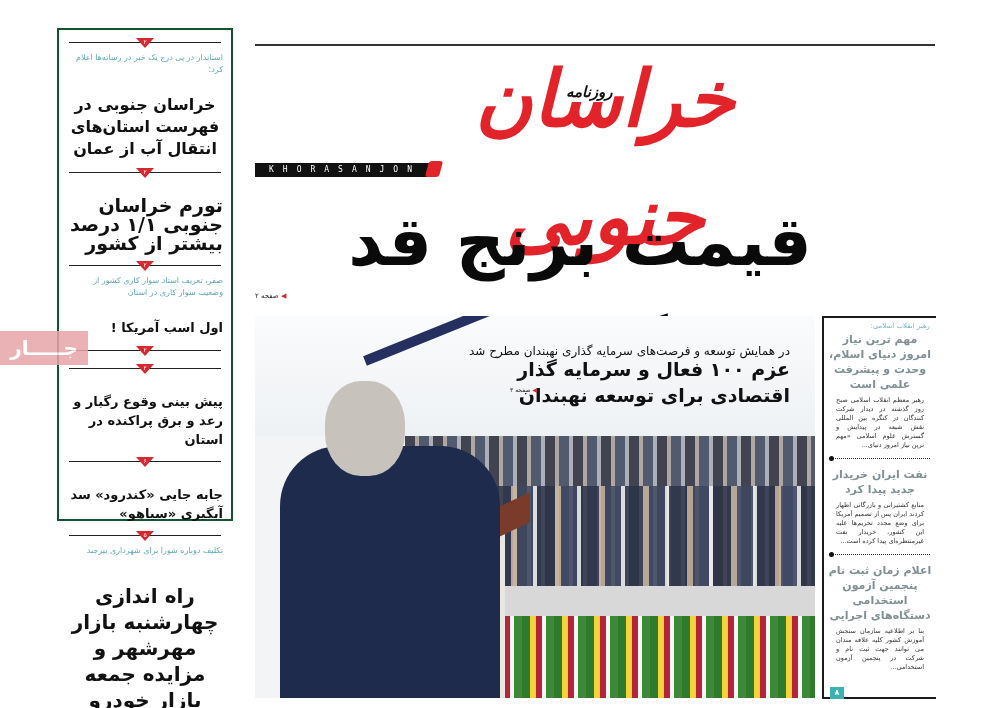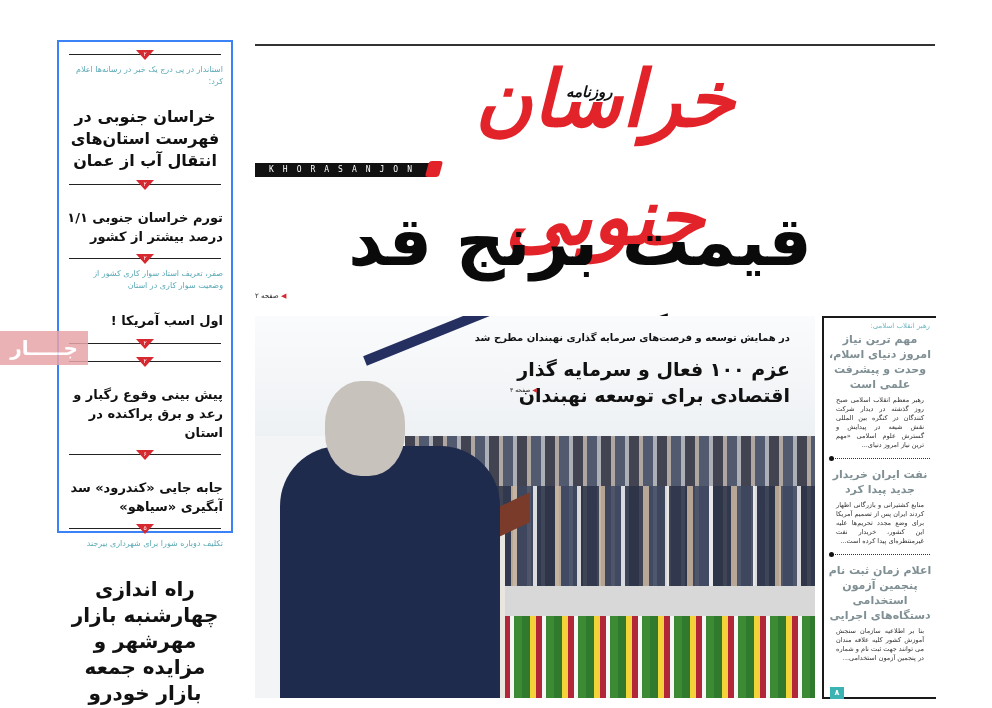--- a/index.html
+++ b/index.html
@@ -1,22 +1,22 @@
 <!DOCTYPE html>
 <html><head>
 <meta charset="utf-8">
 <style>
   html, body { margin:0; padding:0; }
   body { width:992px; height:708px; background:#ffffff; position:relative; overflow:hidden;
          font-family:"DejaVu Sans", sans-serif; }
   .rtl { direction:rtl; }
 
   
-  .left-col { position:absolute; left:57px; top:40px; width:176px; height:493px;
-              border:2px solid #3b82f6; background:#fff; box-sizing:border-box; }
+  .left-col { position:absolute; left:57px; top:28px; width:176px; height:493px;
+              border:2px solid #14532d; background:#fff; box-sizing:border-box; }
   .sep { position:relative; height:10px; margin:8px 10px 4px; }
   .sep::before { content:""; position:absolute; left:0; right:0; top:4px; height:1px; background:#222; }
   .sep .tri { position:absolute; left:50%; top:0; transform:translateX(-50%);
               width:0; height:0; border-left:9px solid transparent; border-right:9px solid transparent;
               border-top:10px solid #d7282f; }
   .sep .tri span { position:absolute; top:-10px; left:-4px; width:8px; text-align:center;
                    font-size:6px; color:#fff; }
   .kicker { color:#5aa9b5; font-size:8px; text-align:right; padding:0 8px; line-height:12px; }
   .lhead { font-weight:bold; color:#111; text-align:right; padding:0 8px; font-size:15px; line-height:21px;margin-top:18px; }
   .lhead.center { text-align:center; }
@@ -60,21 +60,21 @@
   .photo .flowers { position:absolute; left:235px; top:300px; right:0; height:82px;
                     background:repeating-linear-gradient(90deg,#2f7a2c 0 8px,#f4d33a 8px 14px,#b3263a 14px 20px,#f7f7f7 20px 24px,#3c8b34 24px 32px); }
   .photo .speaker-body { position:absolute; left:25px; top:130px; width:220px; height:260px;
                          background:#1f2b4d; border-radius:60px 60px 0 0; }
   .photo .speaker-head { position:absolute; left:70px; top:65px; width:80px; height:95px;
                          background:#c8c2bd; border-radius:45%; }
   .photo .podium { position:absolute; left:175px; top:215px; width:75px; height:170px; background:#e9e6e0; }
   .photo .podium-top { position:absolute; left:195px; top:195px; width:80px; height:30px; background:#7a3b2a; transform:skewY(-25deg); }
   .photo .camera-arm { position:absolute; left:110px; top:40px; width:160px; height:10px; background:#263060;
                        transform:rotate(-22deg); transform-origin:left; }
-  .photo .caption-kicker { position:absolute; right:25px; top:16px; font-size:10px; font-weight:bold; color:#111; direction:rtl; }
+  .photo .caption-kicker { position:absolute; right:25px; top:28px; font-size:12px; font-weight:normal; color:#111; direction:rtl; }
   .photo .caption-head { position:absolute; right:25px; top:40px; width:320px; text-align:right; direction:rtl;
                          font-size:19px; font-weight:bold; color:#111; line-height:26px; }
   .photo .caption-ref { position:absolute; left:255px; top:70px; font-size:6px; color:#111; }
   .photo .caption-ref .arr { color:#d7282f; }
 
   
   .right-col { position:absolute; left:822px; top:316px; width:114px; height:383px;
                border:2px solid #1a1a1a; border-right:none; box-sizing:border-box; background:#fff; overflow:hidden; }
   .rkicker { color:#6fb6c0; font-size:7px; text-align:right; padding:4px 6px 0; direction:rtl; }
   .rhead { color:#7f8f94; font-weight:bold; font-size:11px; text-align:center; line-height:15px; padding:2px 4px; direction:rtl; }
@@ -98,21 +98,21 @@
       </div>
     </div>
   <div class="kicker">استاندار در پی درج یک خبر در رسانه‌ها اعلام کرد:</div>
   <div class="lhead center" style="font-size:16px;line-height:22px;">خراسان جنوبی در فهرست استان‌های انتقال آب از عمان</div>
 
   <div class="sep">
       <div class="tri">
         <span>۲</span>
       </div>
     </div>
-  <div class="lhead" style="font-size:13px;line-height:19px;">تورم خراسان جنوبی ۱/۱ درصد بیشتر از کشور</div>
+  <div class="lhead" style="font-size:19px;line-height:19px;">تورم خراسان جنوبی ۱/۱ درصد بیشتر از کشور</div>
 
   <div class="sep">
       <div class="tri">
         <span>۲</span>
       </div>
     </div>
   <div class="kicker">صفر، تعریف استاد سوار کاری کشور از وضعیت سوار کاری در استان</div>
   <div class="lhead" style="font-size:13px;">اول اسب آمریکا !</div>
 
   <div class="sep">
@@ -182,15 +182,15 @@
 
 <div class="right-col">
   <div class="rkicker">رهبر انقلاب اسلامی:</div>
   <div class="rhead">مهم ترین نیاز امروز دنیای اسلام، وحدت و پیشرفت علمی است</div>
   <div class="rbody">رهبر معظم انقلاب اسلامی صبح روز گذشته در دیدار شرکت کنندگان در کنگره بین المللی نقش شیعه در پیدایش و گسترش علوم اسلامی «مهم ترین نیاز امروز دنیای...</div>
   <div class="dotsep"></div>
   <div class="rhead">نفت ایران خریدار جدید پیدا کرد</div>
   <div class="rbody">منابع کشتیرانی و بازرگانی اظهار کردند ایران پس از تصمیم آمریکا برای وضع مجدد تحریم‌ها علیه این کشور، خریدار نفت غیرمنتظره‌ای پیدا کرده است...</div>
   <div class="dotsep"></div>
   <div class="rhead">اعلام زمان ثبت نام پنجمین آزمون استخدامی دستگاه‌های اجرایی</div>
-  <div class="rbody">بنا بر اطلاعیه سازمان سنجش آموزش کشور کلیه علاقه مندان می توانند جهت ثبت نام و شماره در پنجمین آزمون استخدامی...</div>
+  <div class="rbody">بنا بر اطلاعیه سازمان سنجش آموزش کشور کلیه علاقه مندان می توانند جهت ثبت نام و شرکت در پنجمین آزمون استخدامی...</div>
 </div>
 <div class="page-badge">۸</div>
 
 </body></html>

